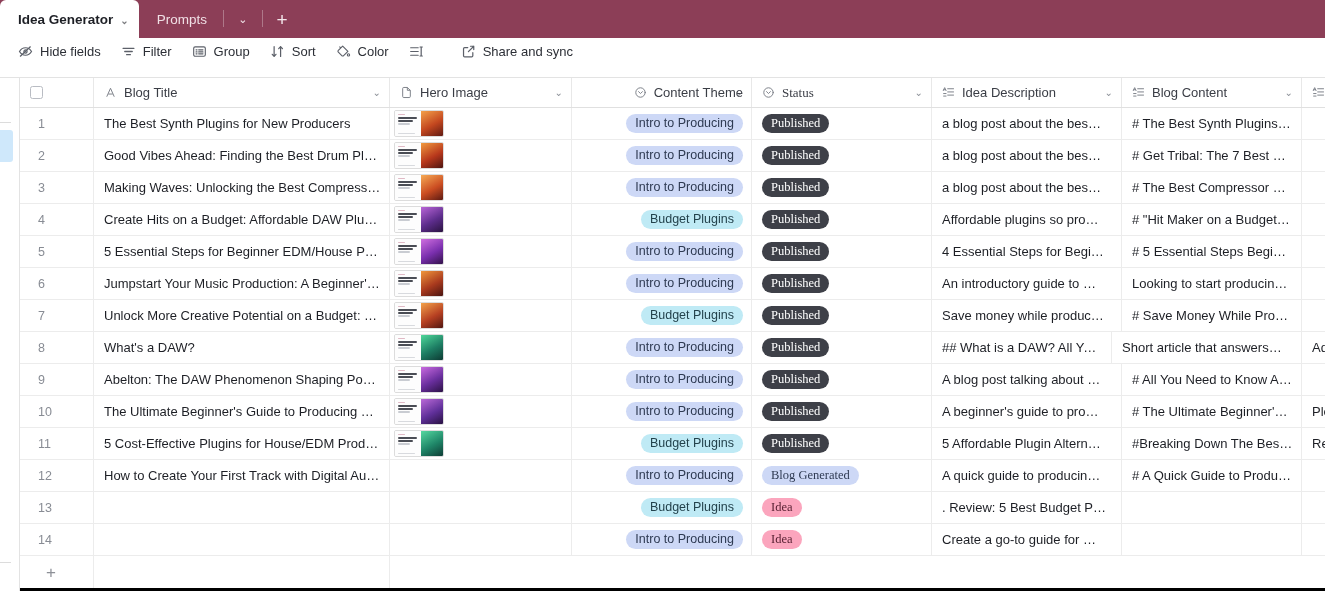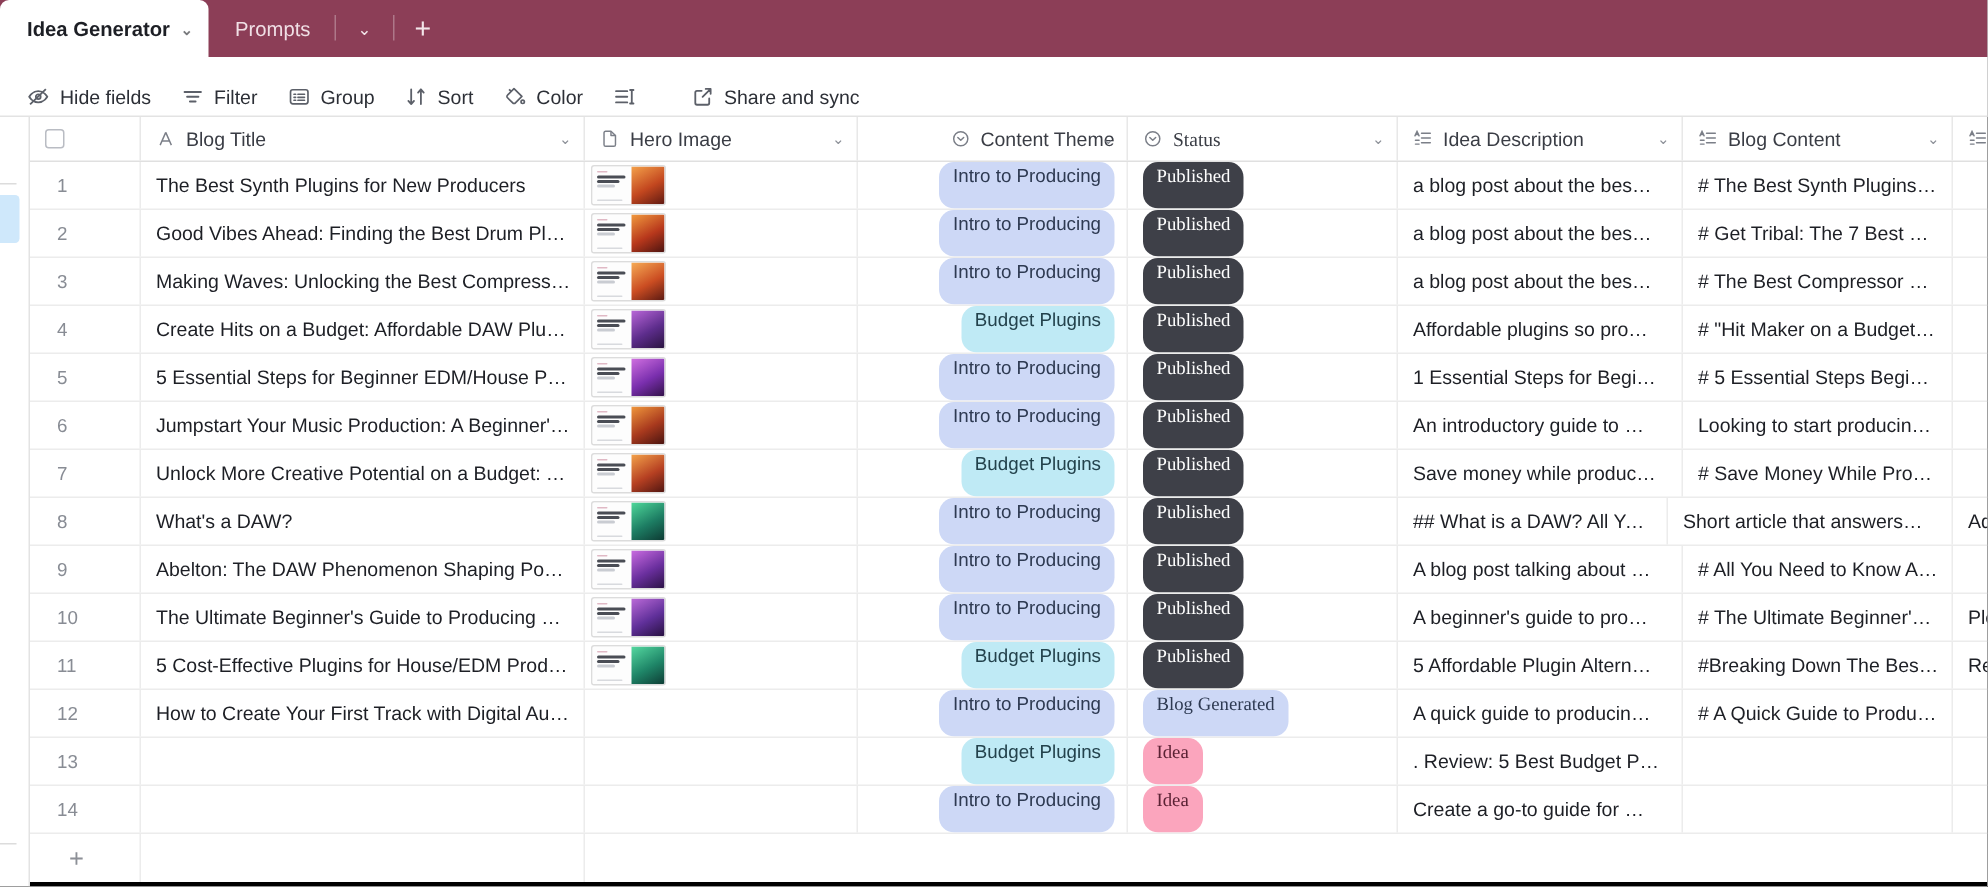--- a/index.html
+++ b/index.html
@@ -49,21 +49,21 @@
     color: #f0dfe5;
   }
   .plus-tab { font-size: 19px; font-weight: 300; line-height: 1; color:#f3e6ea; }
   .caret-tab { font-size: 11px; color:#f3e6ea; }
 
   
   .toolbar {
     height: 40px;
     background: #ffffff;
     display: flex;
-    align-items: flex-end;
+    align-items: flex-start;
     gap: 4px;
     padding: 0 10px;
     border-bottom: 1px solid #e3e3e3;
   }
   .tb-item {
     display: flex; align-items: center; gap: 7px;
     height: 26px; padding: 0 8px;
     border-radius: 5px;
     font-size: 13px; color: #2c2f36;
     white-space: nowrap;
@@ -178,21 +178,21 @@
   .thumb .tline.cap { width: 35%; background: #e0b9c5; height: 1.2px; }
   .thumb .tline.l1 { width: 92%; background: #4a4d55; height: 2px; }
   .thumb .tline.l2 { width: 72%; background: #4a4d55; height: 2px; }
   .thumb .tline.l3 { width: 58%; }
   .thumb .tline.foot { width: 80%; background: #d8dade; height: 1px; margin-top: auto; }
   .thumb .timg { width: 22px; flex: 0 0 22px; }
 
   
   .pill {
     display: inline-block;
-    padding: 3px 9px 16px 9px;
+    padding: 3px 9px 4px 9px;
     border-radius: 10px;
     font-size: 12.5px;
     line-height: 1;
     white-space: nowrap;
     max-width: 100%;
     overflow: hidden;
     text-overflow: ellipsis;
   }
 
   
@@ -550,21 +550,21 @@
               <div class="timg" style="background: linear-gradient(150deg, rgb(208, 111, 224), rgb(122, 47, 174) 55%, rgb(51, 18, 74));"></div>
             </div>
           </div>
           <div class="cell c-theme">
             <span class="pill" style="background:#cdd8f6;color:#2e3a52">Intro to Producing</span>
           </div>
           <div class="cell c-status">
             <span class="pill" style="background:#3e4048;color:#ffffff">Published</span>
           </div>
           <div class="cell c-idea">
-            <span class="txt">1 Essential Steps for Begi…</span>
+            <span class="txt">4 Essential Steps for Begi…</span>
           </div>
           <div class="cell c-blog">
             <span class="txt"># 5 Essential Steps Begin…</span>
           </div>
           <div class="cell c-extra">
             <span class="txt"></span>
           </div>
         </div>
         <div class="row">
           <div class="cell c-num rownum">

